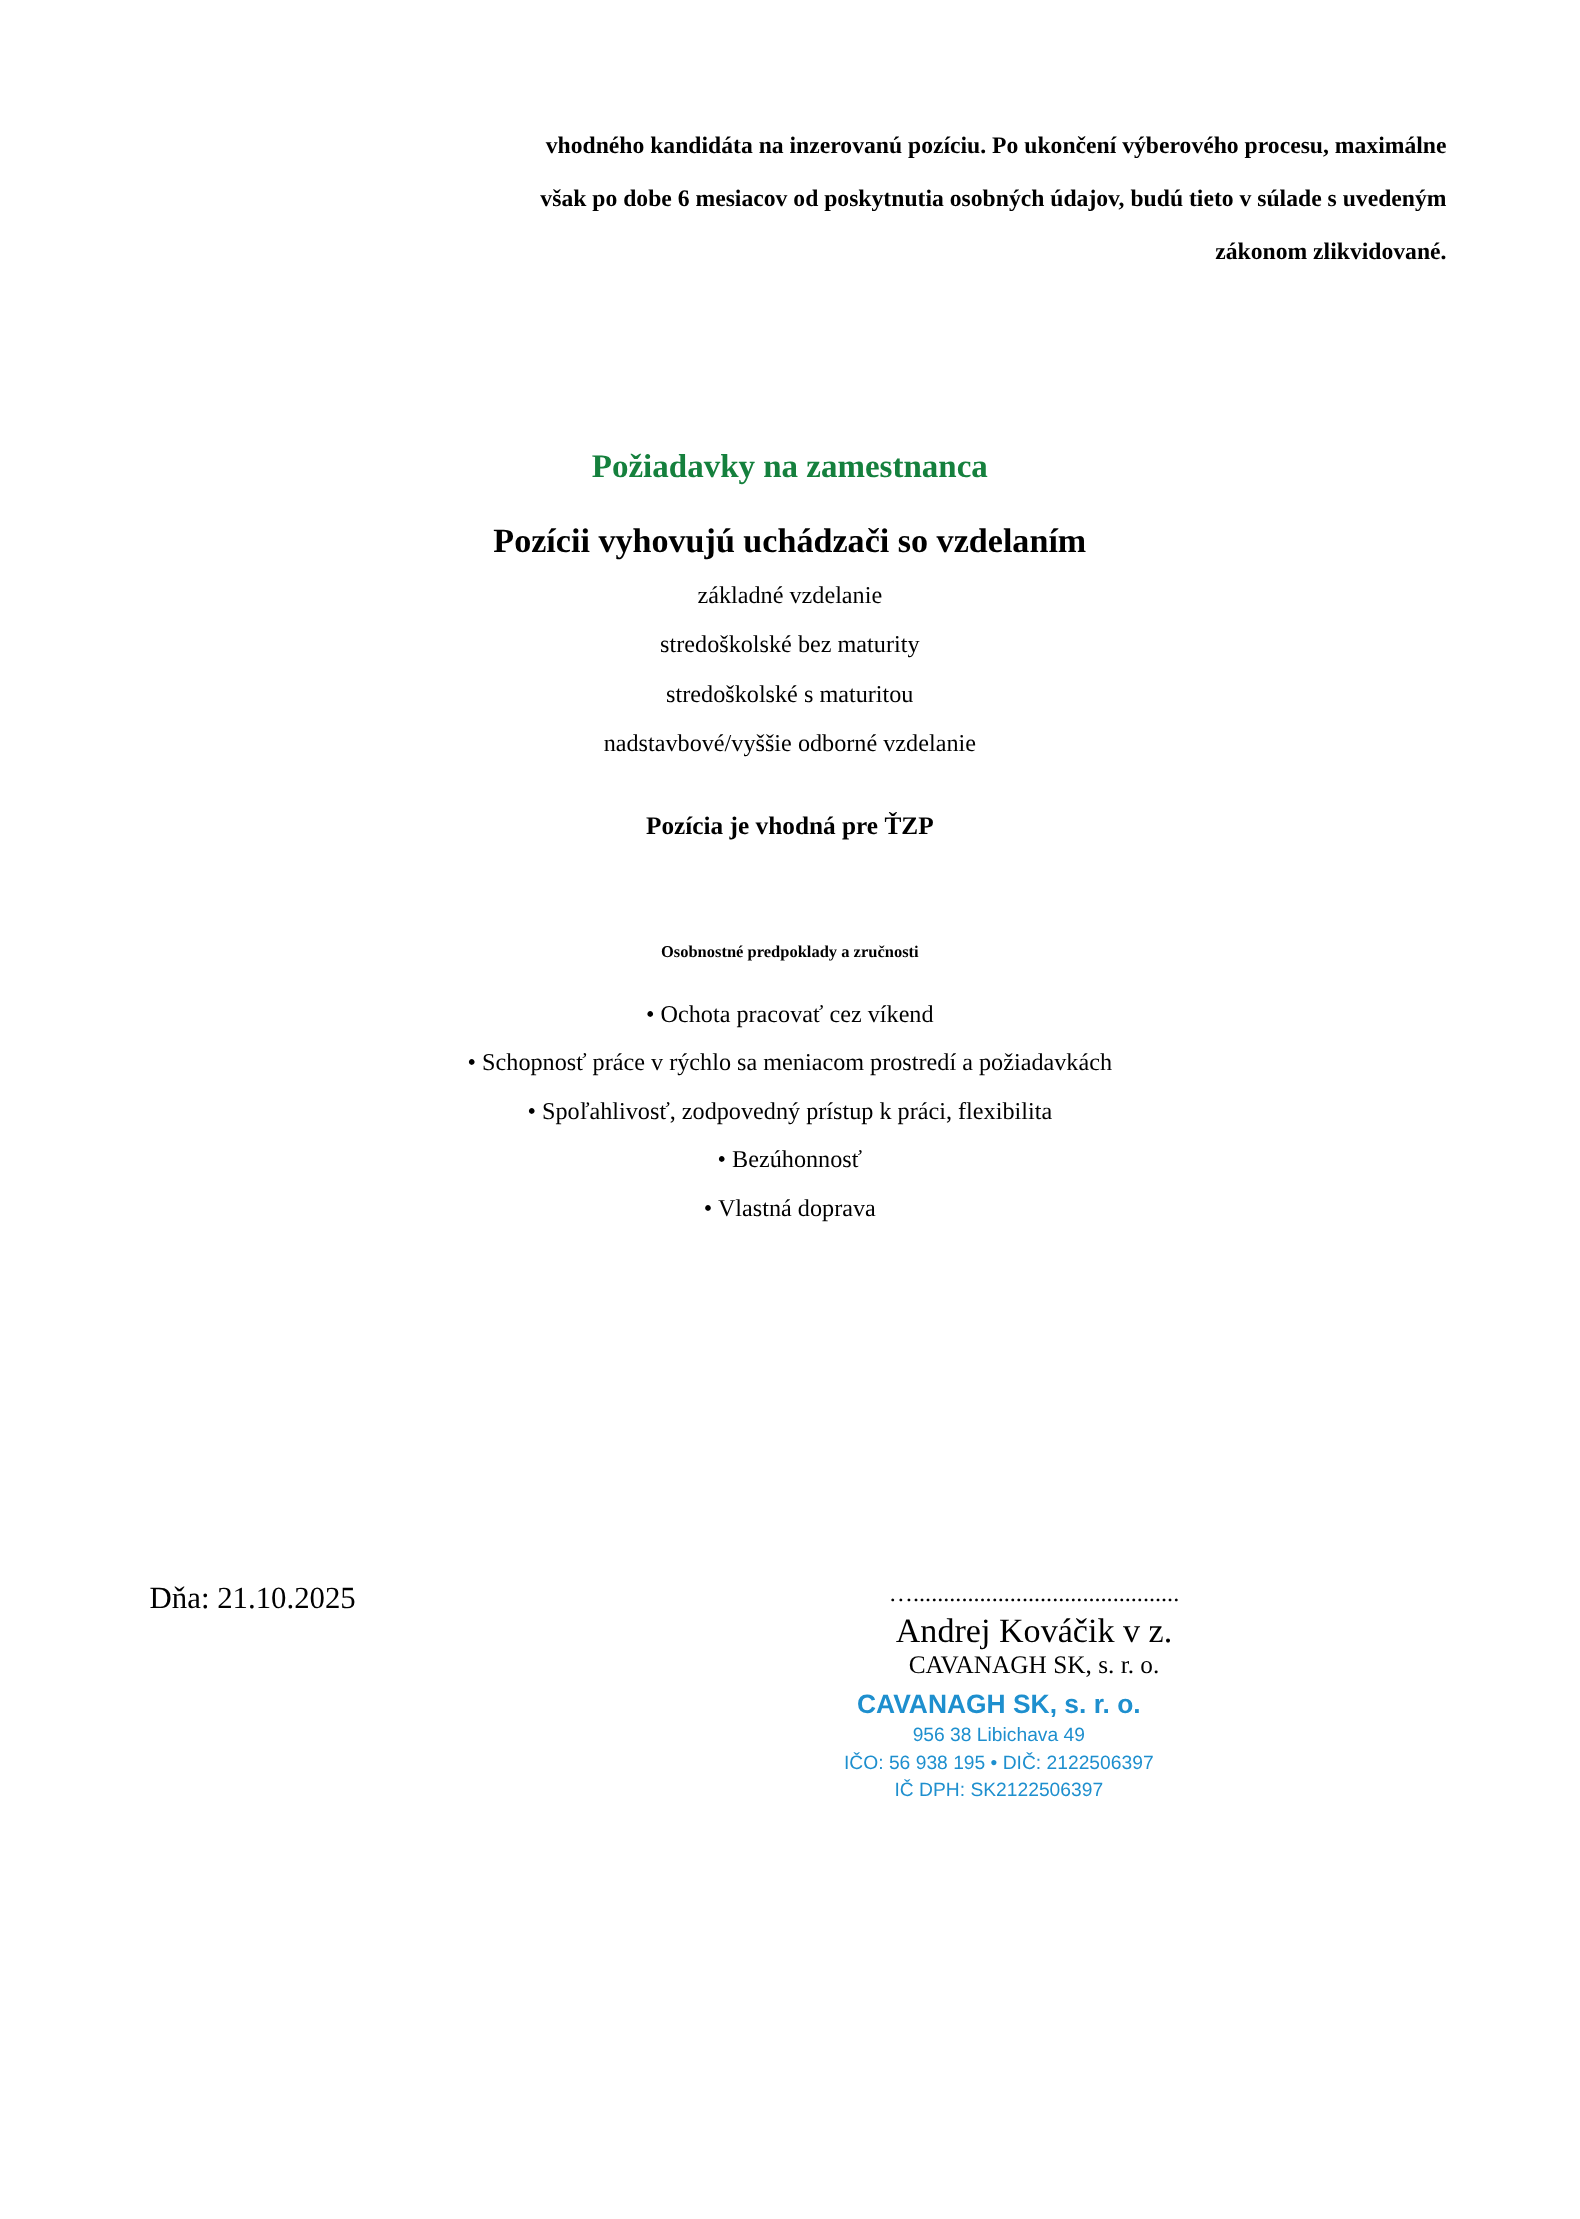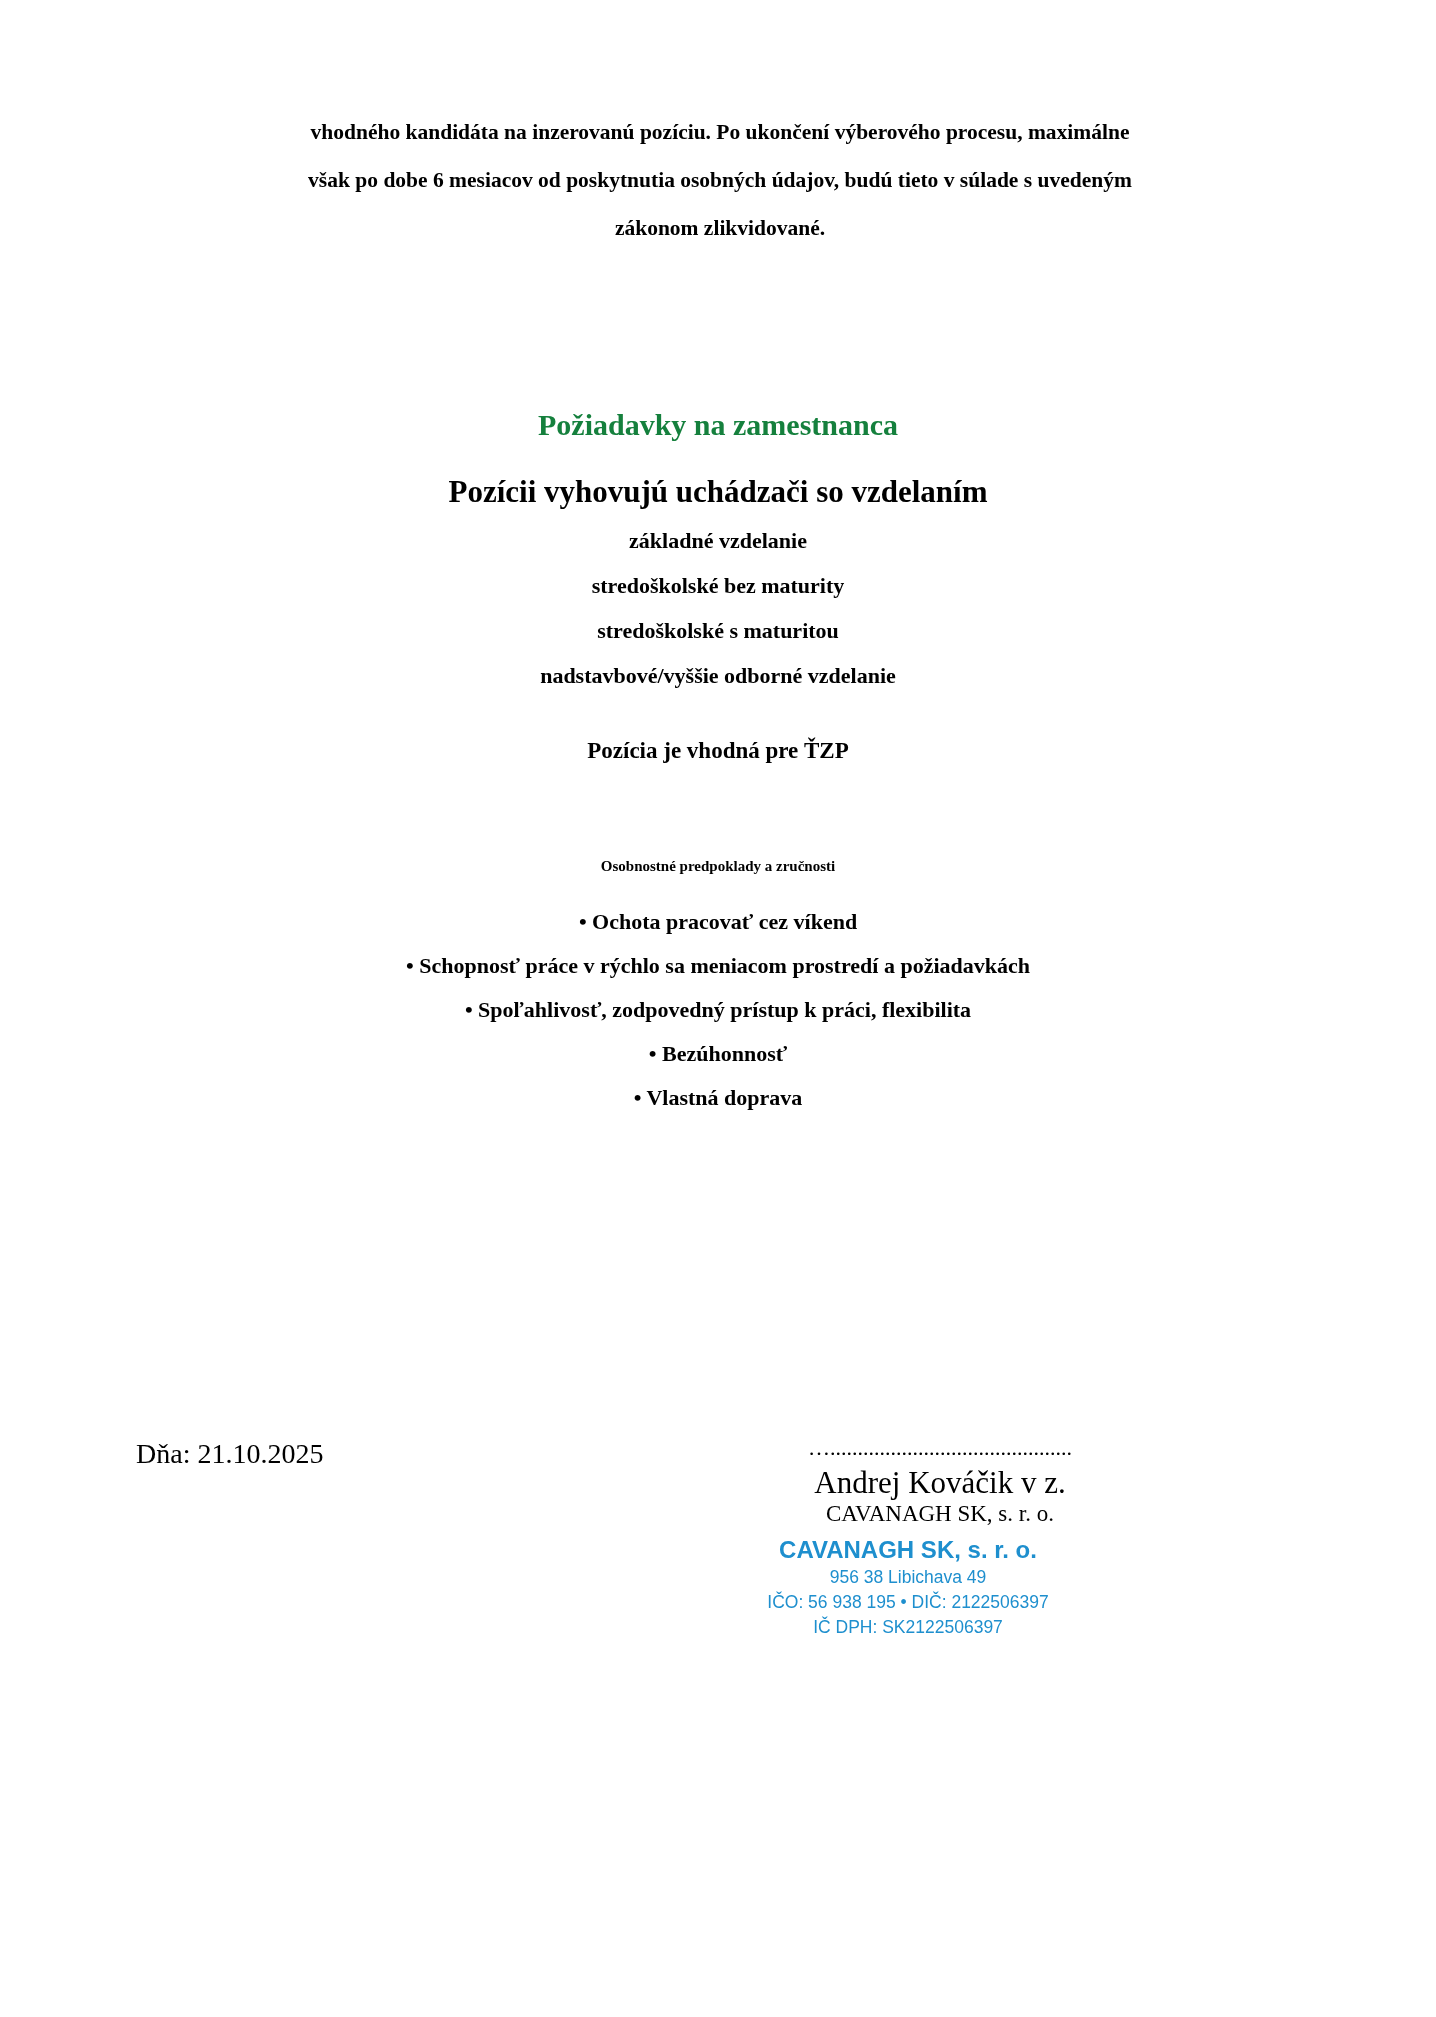--- a/index.html
+++ b/index.html
@@ -17,28 +17,27 @@
     overflow: hidden;
   }
   .intro {
     position: absolute;
     left: 125px;
     top: 108px;
     width: 1190px;
     font-weight: bold;
     font-size: 21.5px;
     line-height: 48px;
-    text-align: center;
+    text-align: right;
   }
   .centered {
     position: absolute;
     left: 0;
     width: 100%;
     text-align: center;
-    font-weight: bold;
   }
   .red-title {
     top: 408px;
     font-size: 30px;
     font-weight: bold;
     color: #cc1333;
   }
   .edu-heading {
     top: 474px;
     font-size: 31px;

